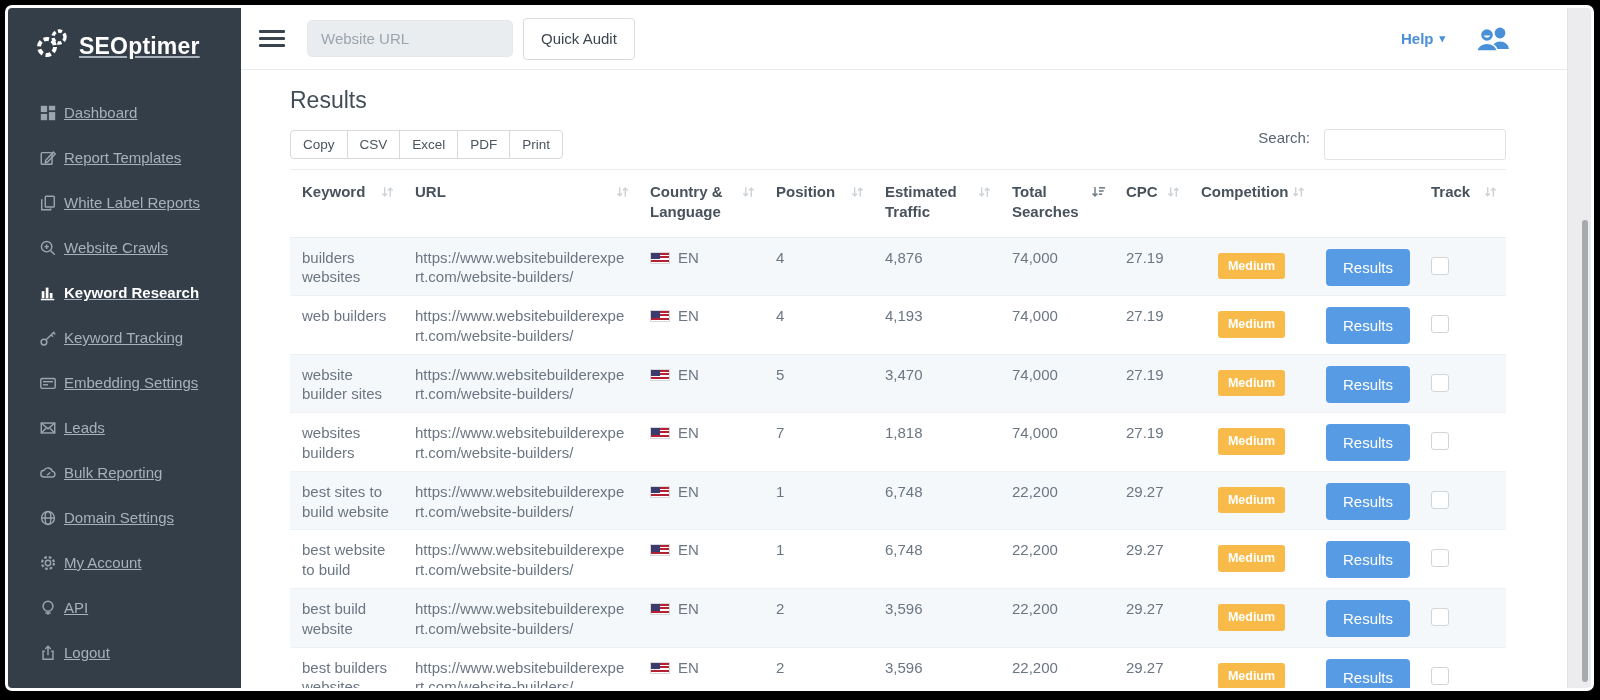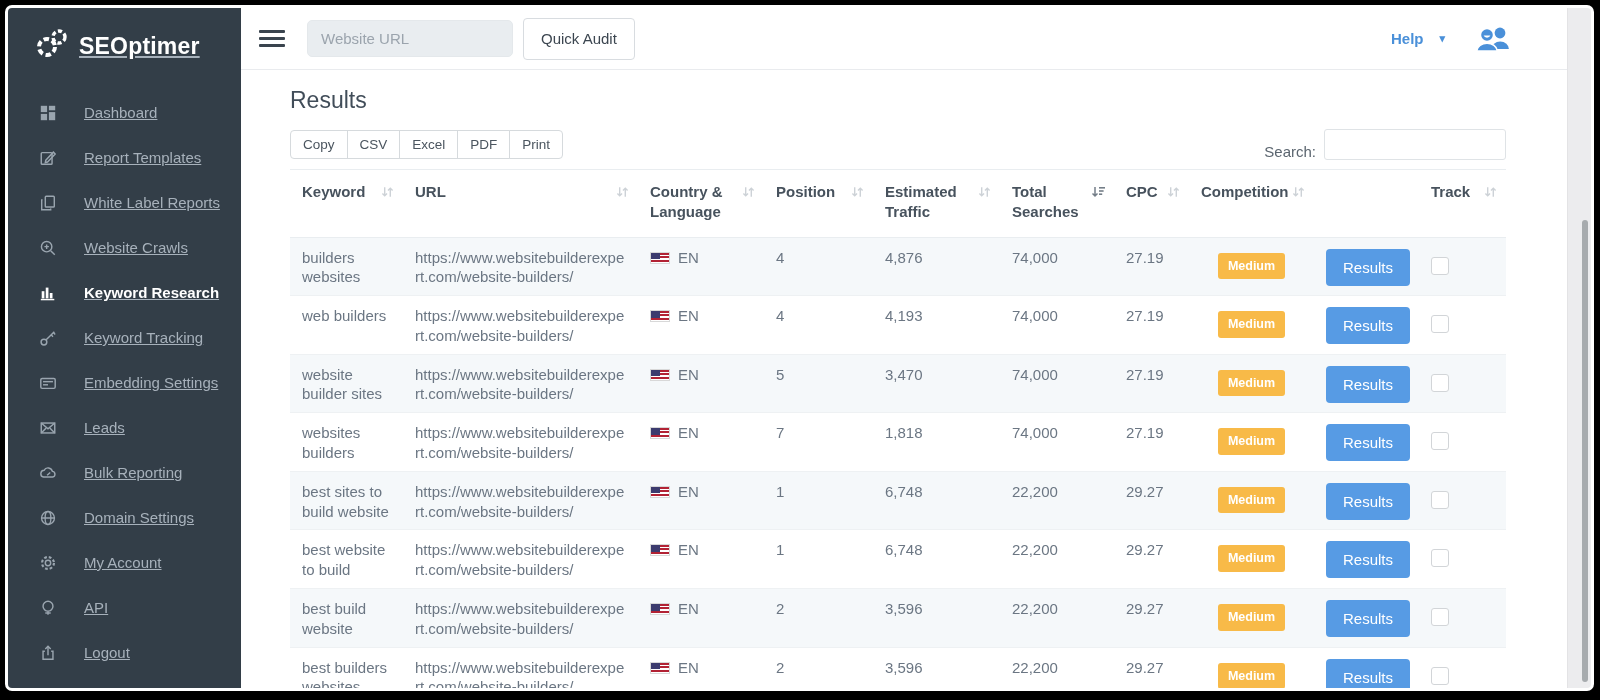--- a/index.html
+++ b/index.html
@@ -5,47 +5,47 @@
   * { margin:0; padding:0; box-sizing:border-box; }
   html,body { width:1600px; height:700px; background:#000; font-family:"Liberation Sans", sans-serif; }
   .frame { position:absolute; top:5px; left:5px; right:6px; bottom:9px; background:#fff; border:3px solid #fff; border-radius:7px; overflow:hidden; }
   .app { display:flex; width:100%; height:100%; }
 
   
   .sidebar { width:233px; flex:0 0 233px; background:#333e48; color:#a7b1bb; overflow:hidden;text-decoration:underline; }
   .logo-row { display:flex; align-items:center; gap:10px; padding:20px 10px 18px 27px; }
   .logo-text { color:#fff; font-size:23px; font-weight:bold; letter-spacing:.2px; }
   .menu { margin-top:8px; }
-  .menu-item { display:flex; align-items:center; gap:26px; height:45px; padding:0 10px 0 30px; font-size:15px; cursor:pointer; }
+  .menu-item { display:flex; align-items:center; gap:6px; height:45px; padding:0 10px 0 30px; font-size:15px; cursor:pointer; }
   .menu-item .mi-icon { width:20px; display:flex; justify-content:center; color:#9aa5af; }
   .menu-item.active { color:#ffffff; font-weight:bold; }
   .menu-item.active .mi-icon { color:#ffffff; }
 
   
   .main-col { flex:1; display:flex; flex-direction:column; position:relative; background:#fff; }
   .topbar { height:62px; flex:0 0 62px; display:flex; align-items:center; padding:0 80px 0 18px; border-bottom:1px solid #e9ebee; background:#fff; }
   .hamburger { width:26px; margin-right:22px; cursor:pointer; }
   .hamburger span { display:block; height:3px; background:#3a444e; margin:4px 0; border-radius:1px; }
   .url-input { width:206px; height:37px; background:#e9edf0; border:1px solid #e4e8eb; border-radius:5px; padding:0 13px; font-size:15px; color:#55606a; font-family:inherit; margin-right:10px; }
   .url-input::placeholder { color:#9ba4ad; }
   .quick-audit { height:42px; padding:0 17px; background:#fff; border:1px solid #d8dce0; border-radius:4px; font-size:15px; color:#3c4650; font-family:inherit; cursor:pointer; }
   .tb-spacer { flex:1; }
-  .help-link { color:#4a90d9; font-weight:bold; font-size:15px; display:flex; align-items:center; gap:16px; cursor:pointer; margin-right:30px; }
+  .help-link { color:#4a90d9; font-weight:bold; font-size:15px; display:flex; align-items:center; gap:6px; cursor:pointer; margin-right:30px; }
   .help-caret { font-size:11px; }
   .people { cursor:pointer; display:flex; }
 
   
   .content { flex:1; padding:17px 0 0 49px; position:relative; }
   .page-title { font-size:23px; color:#414d59; font-weight:normal; margin-bottom:15px; }
   .toolbar { width:1216px; display:flex; align-items:center; justify-content:space-between; margin-bottom:9px; }
   .export-group { display:flex; }
   .export-btn { padding:6px 12px; font-size:13.5px; color:#4b555f; background:#fff; border:1px solid #d6dadd; margin-left:-1px; cursor:pointer; font-family:inherit; }
   .export-btn:first-child { border-radius:4px 0 0 4px; margin-left:0; }
   .export-btn:last-child { border-radius:0 4px 4px 0; }
-  .search-wrap { display:flex; align-items:flex-end; gap:8px; }
+  .search-wrap { display:flex; align-items:flex-start; gap:14px; }
   .search-label { font-size:15px; color:#5b656f; }
   .search-input { width:182px; height:31px; border:1px solid #dfe3e6; border-radius:3px; padding:0 8px; font-family:inherit; font-size:14px; color:#444; }
 
   
   table.results { width:1216px; border-collapse:collapse; table-layout:fixed; }
   col.c1{width:113px} col.c2{width:235px} col.c3{width:126px} col.c4{width:109px} col.c5{width:127px}
   col.c6{width:114px} col.c7{width:75px} col.c8{width:125px} col.c9{width:105px} col.c10{width:87px}
   th { text-align:left; vertical-align:top; font-size:15px; font-weight:bold; color:#47525d; padding:12px 26px 14px 12px; border-top:1px solid #e9edf0; border-bottom:1px solid #e9edf0; position:relative; line-height:1.35; }
   th .sort { position:absolute; right:9px; top:13px; }
   td { vertical-align:top; padding:10px 12px 8px 12px; font-size:15px; color:#6b7683; line-height:1.32; border-top:1px solid #eef1f3; height:56px; }

